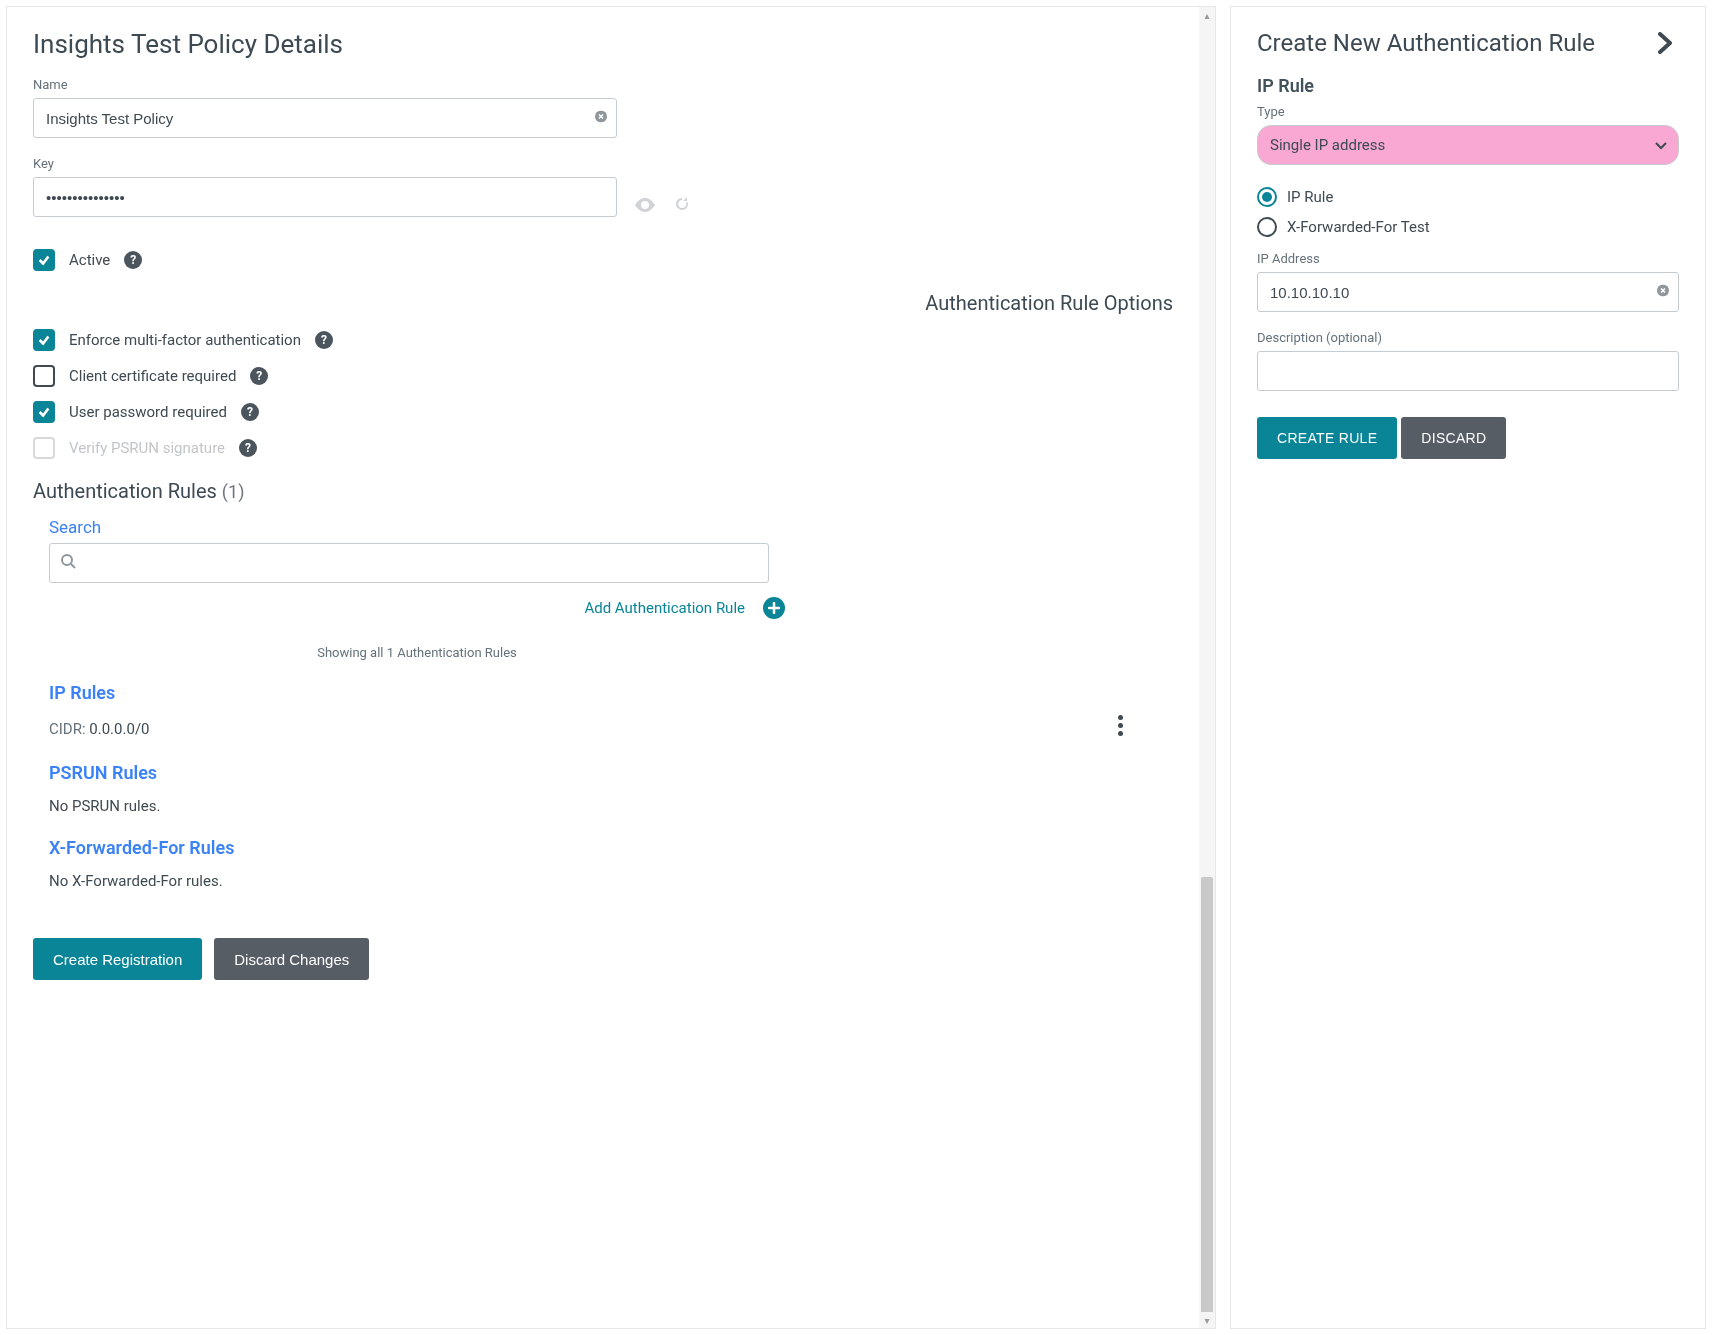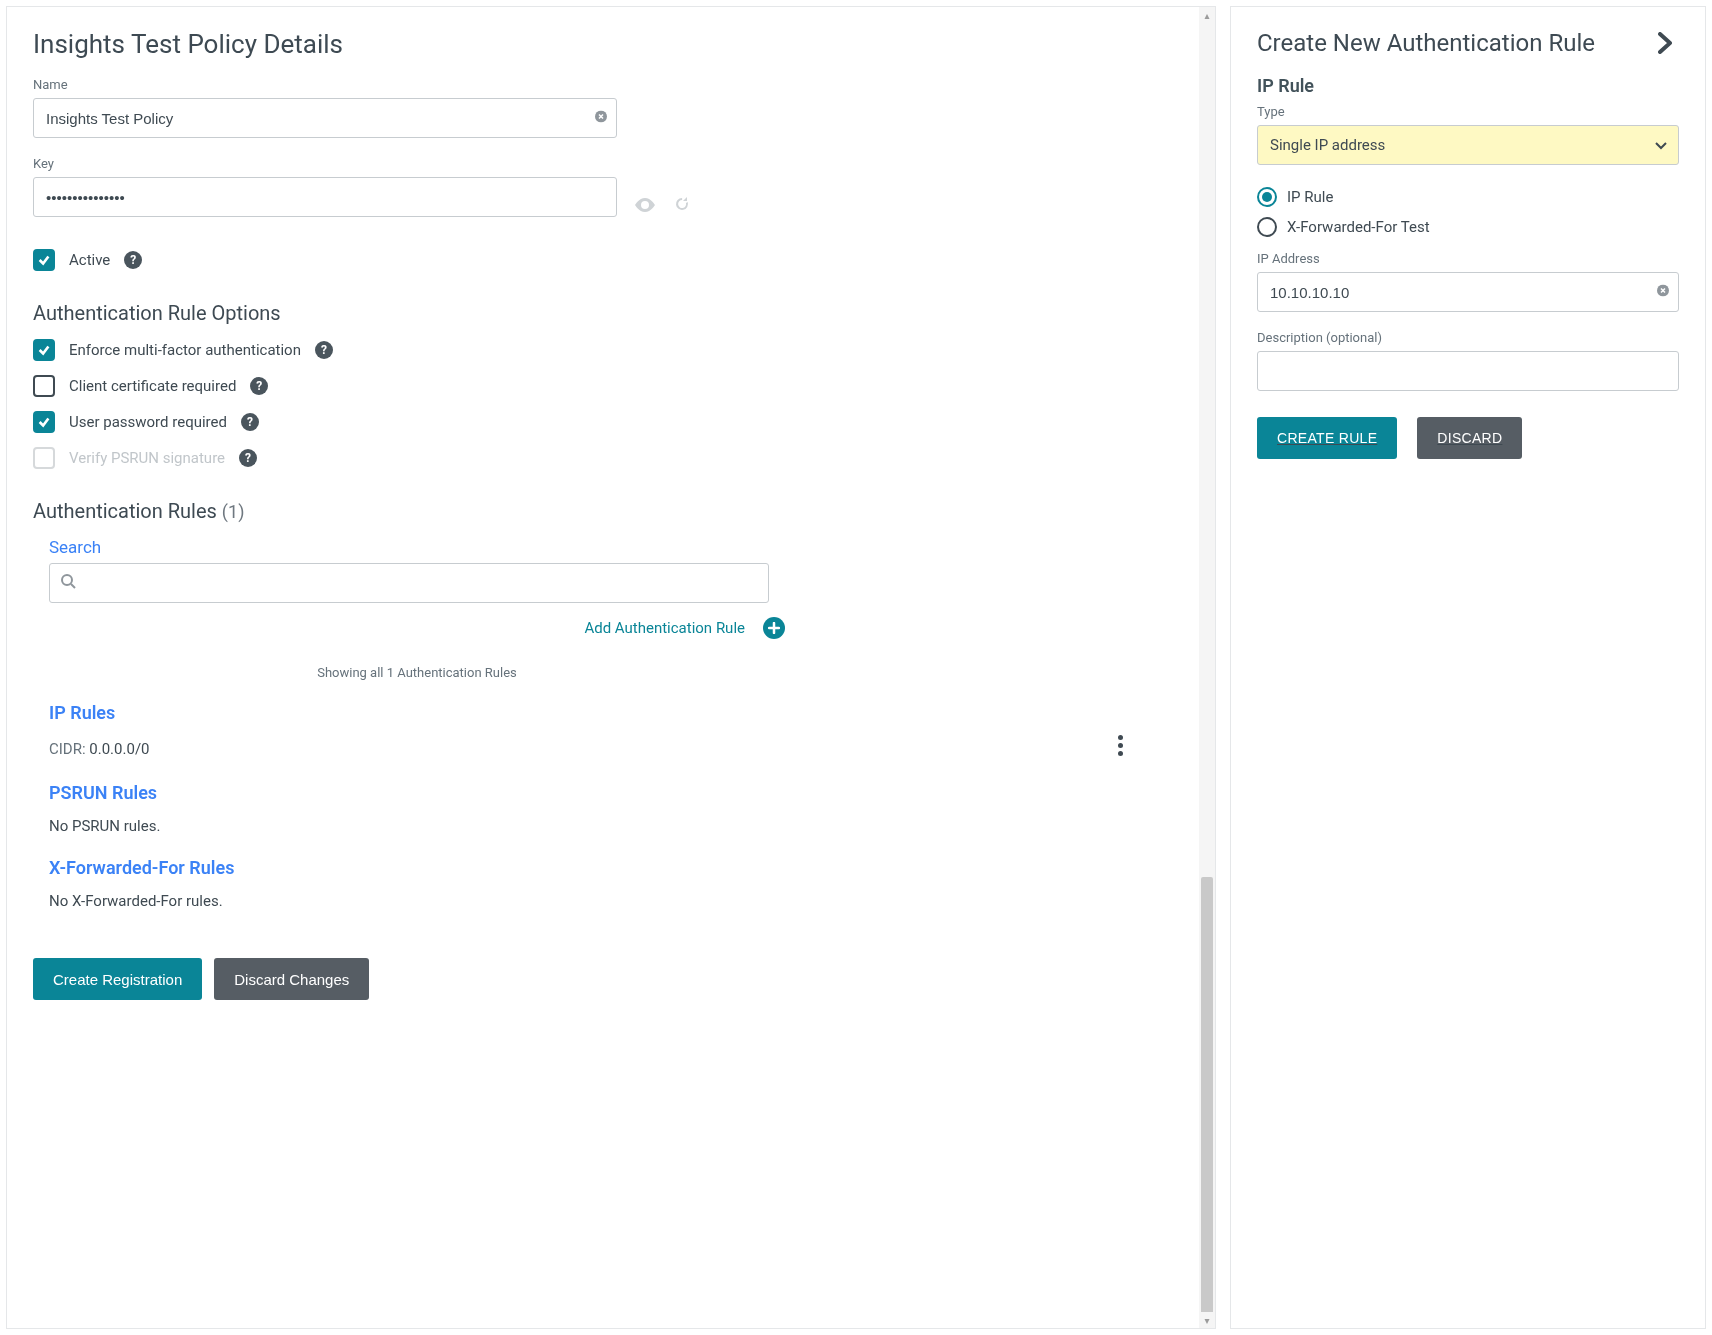--- a/index.html
+++ b/index.html
@@ -68,22 +68,23 @@
     color: #3e4a53;
     margin-bottom: 18px;
     display: flex;
     justify-content: space-between;
     align-items: center;
   }
   h2.section-title {
     font-size: 20px;
     font-weight: 400;
     color: #3e4a53;
-    margin-top: 30px;
+    margin-top: 20px;
     margin-bottom: 14px;
+    text-align: right;
   }
   h2.section-title.with-help {
     display: flex;
     align-items: center;
     gap: 24px;
   }
   h2.section-title .count { color: #6f7880; font-size: 18px; }
   h3.group-title {
     font-size: 18px;
     font-weight: 600;
@@ -218,24 +219,24 @@
   .btn.upper { text-transform: uppercase; font-size: 14px; letter-spacing: 0.3px; }
 
   .chevron {
     font-size: 28px; color: #3f4a52; cursor: pointer;
     width: 28px; display:inline-flex; align-items:center; justify-content:center;
   }
 
   .select-wrap { position: relative; width: 100%; margin-bottom: 22px; }
   .select-input {
     width: 100%; height: 40px;
-    border: 1px solid #c7ccd0; border-radius: 3px;
+    border: 1px solid #c7ccd0; border-radius: 14px;
     padding: 0 36px 0 12px;
     font-size: 15px; color: #3f4a52;
-    background: #fef9c3;
+    background: #f9a8d4;
     display: flex; align-items: center;
     cursor: pointer;
   }
   .select-caret {
     position: absolute; right: 12px; top: 50%; transform: translateY(-50%);
     color: #3f4a52;
   }
 
   .radio-row {
     display: flex; align-items: center; gap: 10px;
@@ -249,21 +250,21 @@
     flex-shrink:0;
   }
   .radio.selected { border-color: #0a8597; }
   .radio.selected::after {
     content:""; width:10px; height:10px; border-radius:50%;
     background:#0a8597;
   }
   .radio-row label { font-size:15px; color:#3f4a52; }
 
   .side-field-block { margin-top: 14px; }
-  .side-buttons { display:flex; gap:20px; margin-top: 26px; text-decoration: underline; }
+  .side-buttons { display:flex; gap:4px; margin-top: 26px; }
 
   .check-svg { fill: none; stroke: #fff; stroke-width: 3; }
 </style>
 </head>
 <body>
 
 <div class="page">
 
   <div class="panel left">
     <div class="panel-inner">

